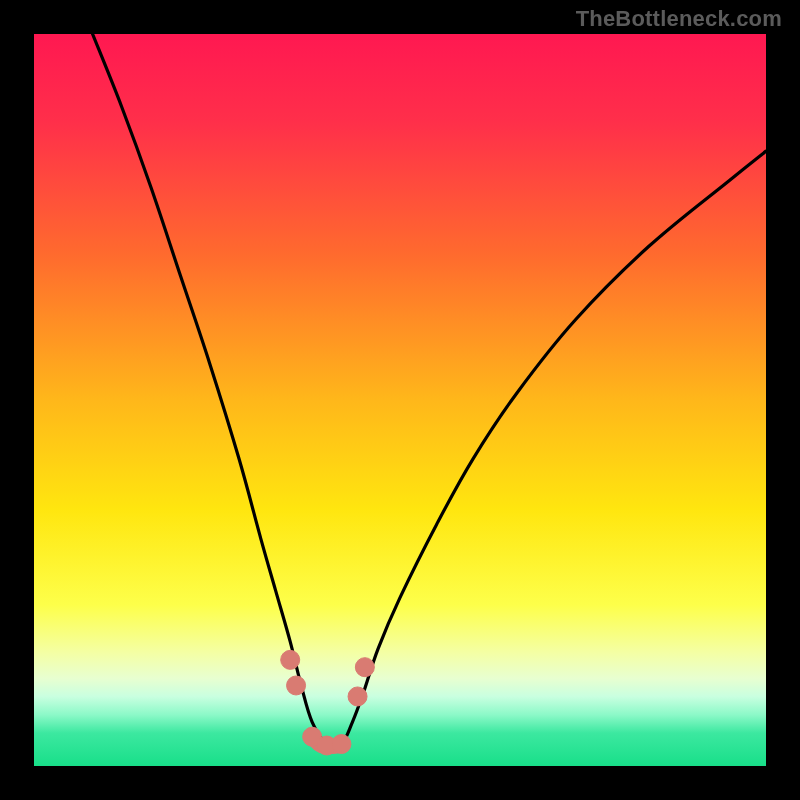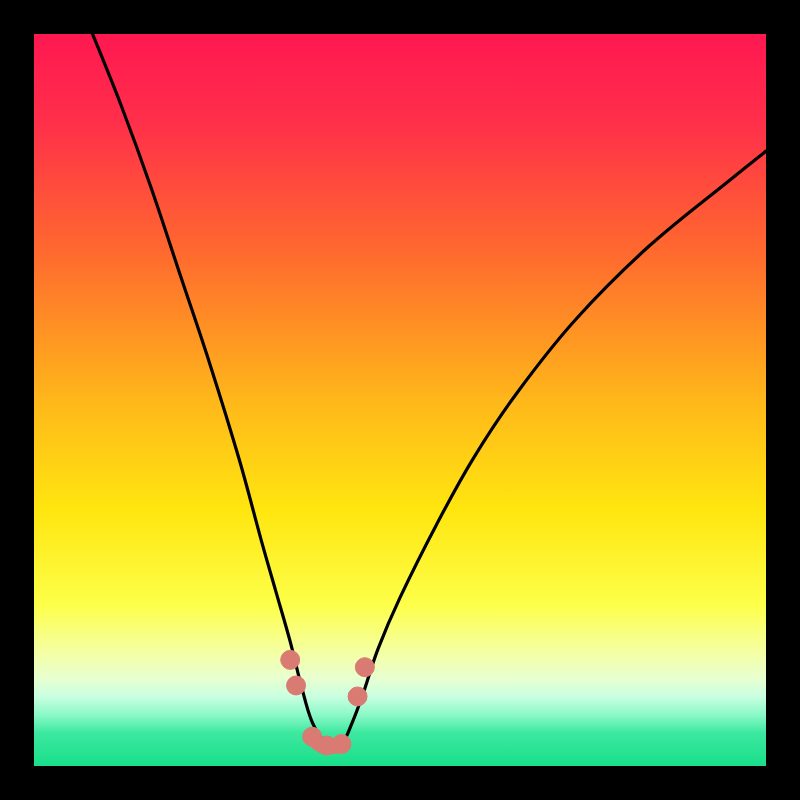--- a/index.html
+++ b/index.html
@@ -82,13 +82,14 @@
           <circle cx="278.16" cy="702.72" r="9.5" fill="#d97b72" stroke="#d97b72" stroke-width="1"></circle>
           <circle cx="292.8" cy="711.504" r="9.5" fill="#d97b72" stroke="#d97b72" stroke-width="1"></circle>
           <circle cx="307.44" cy="710.04" r="9.5" fill="#d97b72" stroke="#d97b72" stroke-width="1"></circle>
           <circle cx="323.544" cy="662.46" r="9.5" fill="#d97b72" stroke="#d97b72" stroke-width="1"></circle>
           <circle cx="330.86400000000003" cy="633.18" r="9.5" fill="#d97b72" stroke="#d97b72" stroke-width="1"></circle>
         </g>
     </svg>
 
   </div>
 
+  <div class="watermark">TheBottleneck.com</div>
 </div>
 
 </body></html>

